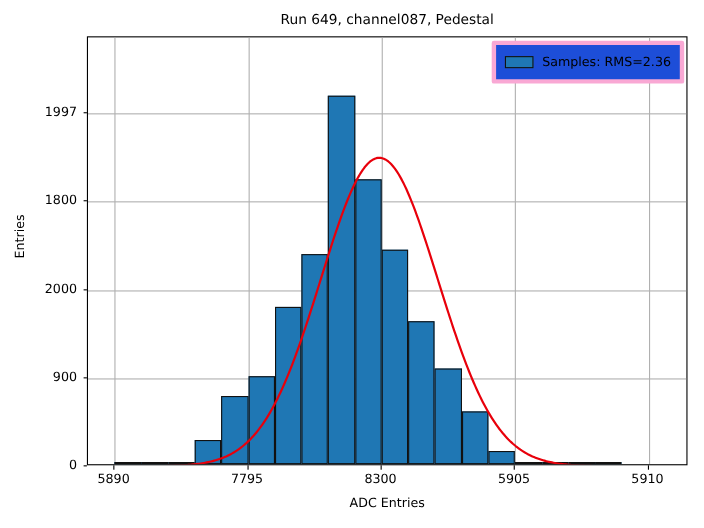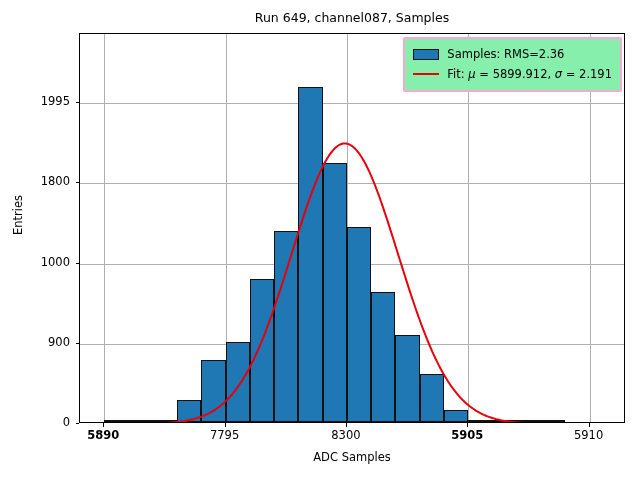--- a/index.html
+++ b/index.html
@@ -52,40 +52,40 @@
     font-size:11.5px;color:#000000;
   }
   #ylabel{
     position:absolute;left:-62px;top:208px;width:160px;text-align:center;
     font-size:11.5px;color:#000000;transform:rotate(-90deg);
   }
 
   
   #legend{
     position:absolute;right:18px;top:37px;
-    background:#86efac;border:2px solid #f9a8d4;border-radius:2px;
+    background:#1d4ed8;border:4px solid #f9a8d4;border-radius:2px;
     padding:5px 8px 6px 8px;
   }
   .legend-row{display:flex;align-items:center;height:20px;}
   .legend-swatch-patch{
     width:26px;height:11px;background:#1f77b4;border:1.1px solid #111111;
     box-sizing:border-box;margin-right:8px;flex:none;
   }
   .legend-swatch-line{
     width:26px;height:0;border-top:2px solid #e8000b;margin-right:8px;flex:none;
   }
   .legend-label{font-size:11.5px;color:#000000;white-space:nowrap;}
   .legend-label i{font-style:italic;}
 </style>
 </head>
 <body>
 
 <div id="figure">
 
-  <div id="chart-title">Run 649, channel087, Samples</div>
+  <div id="chart-title">Run 649, channel087, Pedestal</div>
 
   <div id="plot-area">
     <div id="gridlines">
         <div class="gridline-v" style="left: 24.27px;"></div>
         <div class="gridline-v" style="left: 145.6px;"></div>
         <div class="gridline-v" style="left: 266.93px;"></div>
         <div class="gridline-v" style="left: 388.27px;"></div>
         <div class="gridline-v" style="left: 509.6px;"></div>
         <div class="gridline-h" style="top: 309.75px;"></div>
         <div class="gridline-h" style="top: 229.51px;"></div>
@@ -113,50 +113,46 @@
         <div class="bar" style="left: 436.8px; width: 24.27px; height: 1.5px; background: rgb(31, 119, 180); border-color: rgb(17, 17, 17);"></div>
         <div class="bar" style="left: 461.07px; width: 24.27px; height: 1.5px; background: rgb(31, 119, 180); border-color: rgb(17, 17, 17);"></div>
       </div>
     <svg id="fit-curve" viewBox="0 0 546 390" preserveAspectRatio="none">
       <path id="fit-path" fill="none" stroke="#e8000b" stroke-width="2" stroke-linejoin="round" stroke-linecap="round" d="M0.00,390.00 L1.36,390.00 L2.73,390.00 L4.09,390.00 L5.46,390.00 L6.83,390.00 L8.19,390.00 L9.56,390.00 L10.92,390.00 L12.29,390.00 L13.65,390.00 L15.01,390.00 L16.38,389.99 L17.74,389.99 L19.11,389.99 L20.47,389.99 L21.84,389.99 L23.21,389.99 L24.57,389.99 L25.94,389.99 L27.30,389.99 L28.66,389.99 L30.03,389.98 L31.39,389.98 L32.76,389.98 L34.13,389.98 L35.49,389.97 L36.86,389.97 L38.22,389.97 L39.59,389.96 L40.95,389.96 L42.31,389.96 L43.68,389.95 L45.04,389.95 L46.41,389.94 L47.77,389.93 L49.14,389.92 L50.51,389.92 L51.87,389.91 L53.24,389.90 L54.60,389.89 L55.96,389.87 L57.33,389.86 L58.69,389.85 L60.06,389.83 L61.43,389.81 L62.79,389.79 L64.16,389.77 L65.52,389.75 L66.89,389.73 L68.25,389.70 L69.61,389.67 L70.98,389.63 L72.34,389.60 L73.71,389.56 L75.08,389.52 L76.44,389.47 L77.81,389.42 L79.17,389.37 L80.54,389.31 L81.90,389.24 L83.26,389.17 L84.63,389.10 L85.99,389.02 L87.36,388.93 L88.73,388.83 L90.09,388.73 L91.46,388.62 L92.82,388.50 L94.19,388.37 L95.55,388.23 L96.91,388.08 L98.28,387.92 L99.64,387.75 L101.01,387.56 L102.38,387.36 L103.74,387.15 L105.11,386.92 L106.47,386.67 L107.84,386.41 L109.20,386.13 L110.56,385.82 L111.93,385.50 L113.29,385.16 L114.66,384.79 L116.02,384.40 L117.39,383.99 L118.76,383.55 L120.12,383.08 L121.49,382.58 L122.85,382.05 L124.21,381.49 L125.58,380.90 L126.94,380.27 L128.31,379.60 L129.67,378.90 L131.04,378.15 L132.41,377.36 L133.77,376.53 L135.14,375.66 L136.50,374.74 L137.86,373.77 L139.23,372.75 L140.59,371.68 L141.96,370.55 L143.33,369.37 L144.69,368.13 L146.06,366.83 L147.42,365.47 L148.79,364.05 L150.15,362.56 L151.51,361.01 L152.88,359.39 L154.24,357.70 L155.61,355.94 L156.97,354.11 L158.34,352.21 L159.71,350.23 L161.07,348.17 L162.44,346.03 L163.80,343.82 L165.16,341.53 L166.53,339.16 L167.89,336.70 L169.26,334.17 L170.63,331.55 L171.99,328.85 L173.36,326.07 L174.72,323.21 L176.09,320.26 L177.45,317.23 L178.81,314.13 L180.18,310.93 L181.54,307.66 L182.91,304.32 L184.28,300.89 L185.64,297.39 L187.01,293.81 L188.37,290.16 L189.74,286.44 L191.10,282.65 L192.46,278.80 L193.83,274.89 L195.19,270.91 L196.56,266.88 L197.92,262.80 L199.29,258.67 L200.66,254.49 L202.02,250.28 L203.39,246.03 L204.75,241.74 L206.11,237.43 L207.48,233.10 L208.84,228.75 L210.21,224.38 L211.58,220.02 L212.94,215.65 L214.31,211.29 L215.67,206.94 L217.04,202.60 L218.40,198.29 L219.76,194.02 L221.13,189.77 L222.49,185.57 L223.86,181.42 L225.22,177.33 L226.59,173.30 L227.96,169.34 L229.32,165.45 L230.69,161.65 L232.05,157.93 L233.41,154.31 L234.78,150.79 L236.14,147.38 L237.51,144.08 L238.88,140.90 L240.24,137.84 L241.61,134.92 L242.97,132.13 L244.34,129.48 L245.70,126.98 L247.06,124.63 L248.43,122.44 L249.79,120.41 L251.16,118.54 L252.53,116.83 L253.89,115.30 L255.26,113.94 L256.62,112.76 L257.99,111.75 L259.35,110.93 L260.71,110.28 L262.08,109.82 L263.44,109.55 L264.81,109.46 L266.18,109.55 L267.54,109.83 L268.91,110.29 L270.27,110.94 L271.64,111.77 L273.00,112.78 L274.36,113.96 L275.73,115.32 L277.09,116.86 L278.46,118.57 L279.82,120.44 L281.19,122.48 L282.56,124.67 L283.92,127.03 L285.29,129.53 L286.65,132.18 L288.01,134.97 L289.38,137.89 L290.74,140.95 L292.11,144.13 L293.47,147.43 L294.84,150.85 L296.21,154.37 L297.57,157.99 L298.94,161.71 L300.30,165.52 L301.66,169.41 L303.03,173.37 L304.39,177.40 L305.76,181.50 L307.13,185.65 L308.49,189.85 L309.86,194.09 L311.22,198.37 L312.59,202.68 L313.95,207.01 L315.31,211.36 L316.68,215.73 L318.04,220.09 L319.41,224.46 L320.78,228.82 L322.14,233.17 L323.51,237.51 L324.87,241.82 L326.24,246.10 L327.60,250.35 L328.96,254.57 L330.33,258.74 L331.69,262.87 L333.06,266.96 L334.43,270.98 L335.79,274.96 L337.16,278.87 L338.52,282.72 L339.89,286.51 L341.25,290.23 L342.61,293.87 L343.98,297.45 L345.34,300.95 L346.71,304.38 L348.07,307.72 L349.44,310.99 L350.81,314.18 L352.17,317.29 L353.54,320.32 L354.90,323.26 L356.26,326.12 L357.63,328.90 L358.99,331.60 L360.36,334.22 L361.72,336.75 L363.09,339.20 L364.46,341.57 L365.82,343.86 L367.19,346.07 L368.55,348.21 L369.91,350.26 L371.28,352.24 L372.64,354.14 L374.01,355.98 L375.38,357.73 L376.74,359.42 L378.11,361.04 L379.47,362.59 L380.84,364.08 L382.20,365.50 L383.56,366.85 L384.93,368.15 L386.29,369.39 L387.66,370.57 L389.03,371.70 L390.39,372.77 L391.76,373.79 L393.12,374.76 L394.49,375.68 L395.85,376.55 L397.21,377.38 L398.58,378.16 L399.94,378.91 L401.31,379.61 L402.68,380.28 L404.04,380.91 L405.41,381.50 L406.77,382.06 L408.14,382.59 L409.50,383.09 L410.86,383.56 L412.23,384.00 L413.59,384.41 L414.96,384.80 L416.32,385.17 L417.69,385.51 L419.06,385.83 L420.42,386.13 L421.79,386.41 L423.15,386.67 L424.51,386.92 L425.88,387.15 L427.24,387.36 L428.61,387.56 L429.97,387.75 L431.34,387.92 L432.71,388.08 L434.07,388.23 L435.44,388.37 L436.80,388.50 L438.16,388.62 L439.53,388.73 L440.89,388.84 L442.26,388.93 L443.63,389.02 L444.99,389.10 L446.36,389.18 L447.72,389.25 L449.09,389.31 L450.45,389.37 L451.81,389.42 L453.18,389.47 L454.54,389.52 L455.91,389.56 L457.28,389.60 L458.64,389.64 L460.01,389.67 L461.37,389.70 L462.74,389.73 L464.10,389.75 L465.46,389.77 L466.83,389.79 L468.19,389.81 L469.56,389.83 L470.93,389.85 L472.29,389.86 L473.66,389.87 L475.02,389.89 L476.39,389.90 L477.75,389.91 L479.11,389.92 L480.48,389.93 L481.84,389.93 L483.21,389.94 L484.57,389.95 L485.94,389.95 L487.31,389.96 L488.67,389.96 L490.04,389.96 L491.40,389.97 L492.76,389.97 L494.13,389.97 L495.49,389.98 L496.86,389.98 L498.22,389.98 L499.59,389.98 L500.96,389.99 L502.32,389.99 L503.69,389.99 L505.05,389.99 L506.41,389.99 L507.78,389.99 L509.14,389.99 L510.51,389.99 L511.88,389.99 L513.24,389.99 L514.61,390.00 L515.97,390.00 L517.34,390.00 L518.70,390.00 L520.06,390.00 L521.43,390.00 L522.79,390.00 L524.16,390.00 L525.52,390.00 L526.89,390.00 L528.26,390.00 L529.62,390.00 L530.99,390.00 L532.35,390.00 L533.71,390.00 L535.08,390.00 L536.44,390.00 L537.81,390.00 L539.18,390.00 L540.54,390.00 L541.91,390.00 L543.27,390.00 L544.64,390.00 L546.00,390.00 "></path>
     </svg>
   </div>
 
   <div id="xticks">
       <div class="tick-x" style="left: 103.27px;"></div>
-      <div class="xticklabel" style="left: 68.27px; font-weight: bold;">5890</div>
+      <div class="xticklabel" style="left: 68.27px;">5890</div>
       <div class="tick-x" style="left: 224.6px;"></div>
       <div class="xticklabel" style="left: 189.6px;">7795</div>
       <div class="tick-x" style="left: 345.93px;"></div>
       <div class="xticklabel" style="left: 310.93px;">8300</div>
       <div class="tick-x" style="left: 467.27px;"></div>
-      <div class="xticklabel" style="left: 432.27px; font-weight: bold;">5905</div>
+      <div class="xticklabel" style="left: 432.27px;">5905</div>
       <div class="tick-x" style="left: 588.6px;"></div>
       <div class="xticklabel" style="left: 553.6px;">5910</div>
     </div>
   <div id="yticks">
       <div class="tick-y" style="top: 423px;"></div>
       <div class="yticklabel" style="top: 415px;">0</div>
       <div class="tick-y" style="top: 342.75px;"></div>
       <div class="yticklabel" style="top: 334.75px;">900</div>
       <div class="tick-y" style="top: 262.51px;"></div>
-      <div class="yticklabel" style="top: 254.51px;">1000</div>
+      <div class="yticklabel" style="top: 254.51px;">2000</div>
       <div class="tick-y" style="top: 182.26px;"></div>
       <div class="yticklabel" style="top: 174.26px;">1800</div>
       <div class="tick-y" style="top: 102.01px;"></div>
-      <div class="yticklabel" style="top: 94.01px;">1995</div>
+      <div class="yticklabel" style="top: 94.01px;">1997</div>
     </div>
 
-  <div id="xlabel">ADC Samples</div>
+  <div id="xlabel">ADC Entries</div>
   <div id="ylabel">Entries</div>
 
   <div id="legend">
     <div class="legend-row">
       <span class="legend-swatch-patch"></span>
       <span class="legend-label">Samples: RMS=2.36</span>
     </div>
-    <div class="legend-row">
-      <span class="legend-swatch-line"></span>
-      <span class="legend-label"><span>Fit: </span><i>μ</i><span> = 5899.912, </span><i>σ</i><span> = 2.191</span></span>
-    </div>
   </div>
 
 </div>
 
 </body></html>

